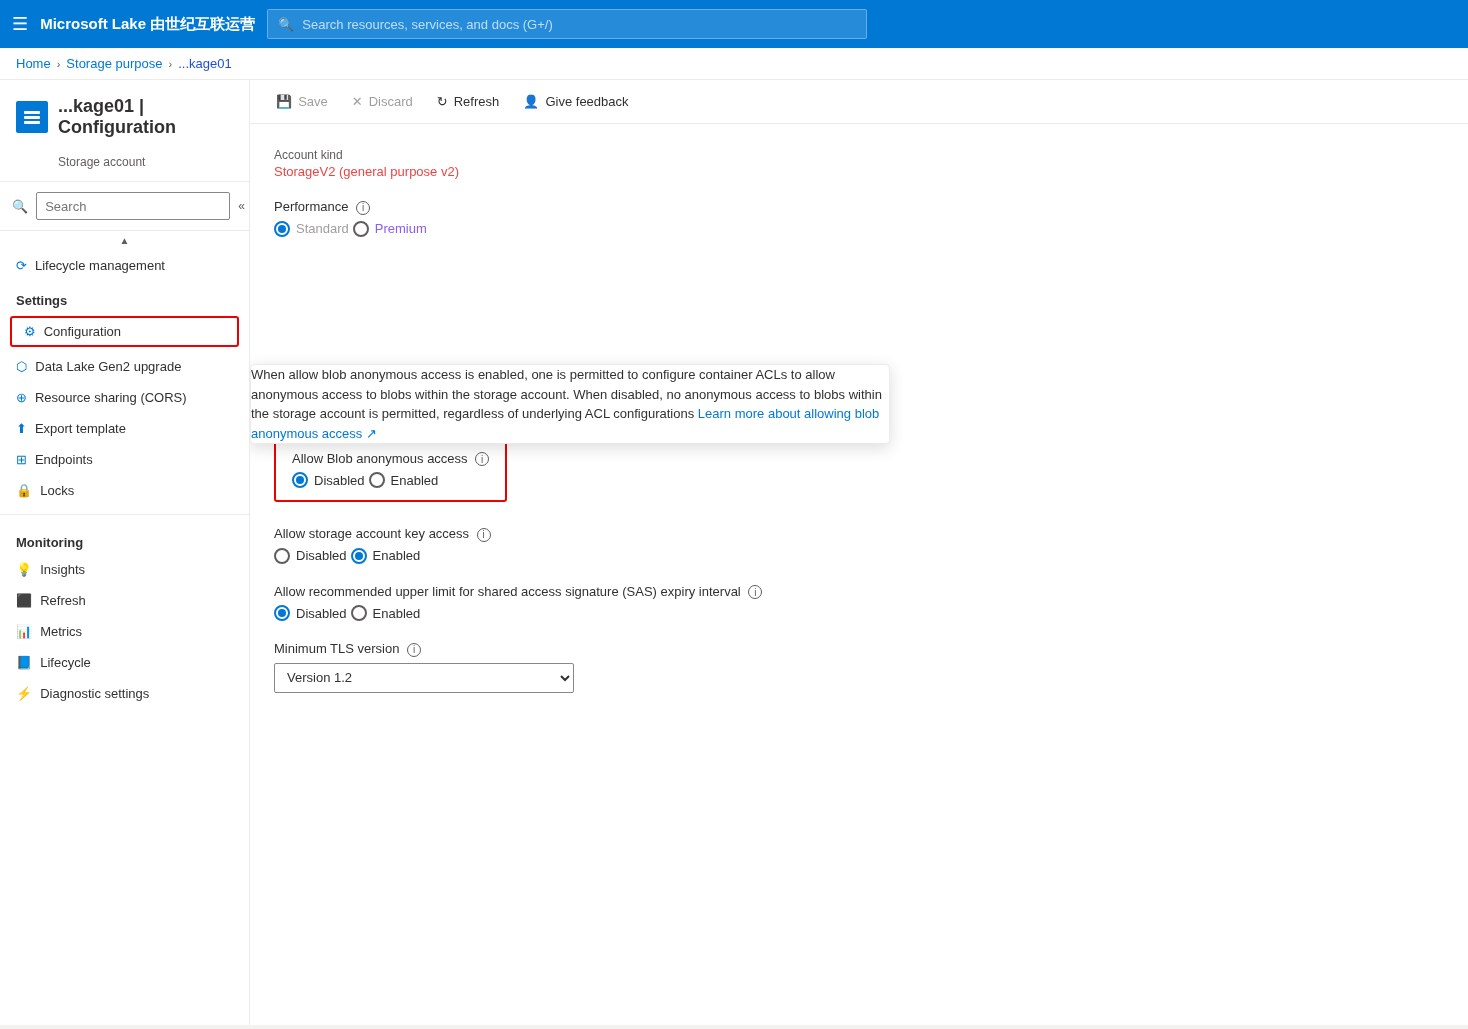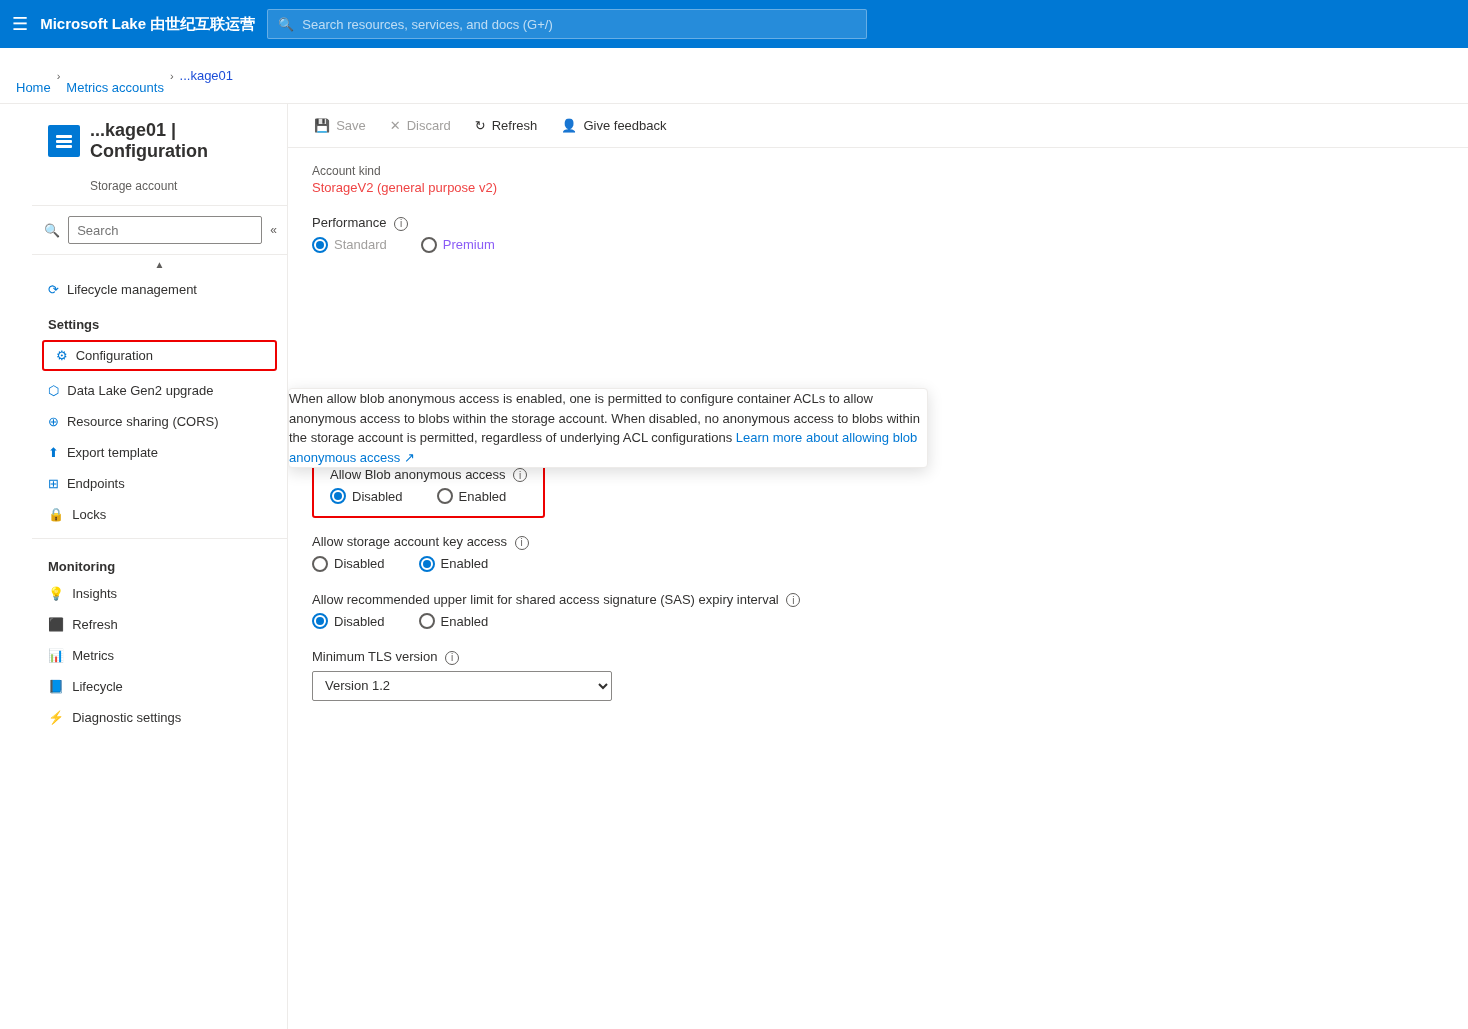--- a/index.html
+++ b/index.html
@@ -34,40 +34,39 @@
     
     .breadcrumb {
       background: white;
       padding: 8px 16px;
       display: flex;
       align-items: center;
       gap: 6px;
       font-size: 13px;
       border-bottom: 1px solid #edebe9;
     }
-    .breadcrumb a { color: #0078d4; text-decoration: none; margin-top: 24px; }
+    .breadcrumb a { color: #0078d4; text-decoration: none; }
     .breadcrumb .sep { color: #605e5c; font-size: 11px; }
 
     
     .main-layout {
       display: flex;
       height: calc(1029px - 48px - 36px);
       overflow: hidden;
     }
 
     
     .sidebar {
-      width: 288px;
+      width: 250px;
       background: white;
       border-right: 1px solid #edebe9;
       display: flex;
       flex-direction: column;
       overflow-y: auto;
       flex-shrink: 0;
-      padding-left: 32px;
     }
 
     
     .resource-header {
       padding: 16px 16px 12px;
       border-bottom: 1px solid #edebe9;
     }
     .resource-title-row {
       display: flex;
       align-items: center;
@@ -188,25 +187,25 @@
 
     
     .content-scroll {
       flex: 1;
       overflow-y: auto;
       padding: 16px 24px;
       position: relative;
     }
 
     
-    .form-section { margin-bottom: 20px; }
+    .form-section { margin-bottom: 20px; margin-top: 8px; }
     .form-label { font-size: 12px; color: #605e5c; margin-bottom: 2px; }
     .form-value { font-size: 13px; color: #ef4444; }
 
-    .radio-group { display: flex; gap: 34px; align-items: flex-end; margin-top: 6px; }
+    .radio-group { display: flex; gap: 4px; align-items: flex-end; margin-top: 6px; }
     .radio-option { display: flex; align-items: center; gap: 6px; cursor: pointer; }
     .radio-circle {
       width: 16px; height: 16px; border-radius: 50%;
       border: 2px solid #0078d4;
       display: flex; align-items: center; justify-content: center;
     }
     .radio-circle.checked::after {
       content: '';
       width: 8px; height: 8px;
       background: #0078d4;
@@ -277,21 +276,21 @@
   <span class="brand">Microsoft Lake 由世纪互联运营</span>
   <div class="search-bar">
     <span>🔍</span>
     <span style="color:rgba(255,255,255,0.7)">Search resources, services, and docs (G+/)</span>
   </div>
 </div>
 
 <div class="breadcrumb">
   <a href="#">Home</a>
   <span class="sep">›</span>
-  <a href="#">Metrics accounts</a>
+  <a href="#">Storage purpose</a>
   <span class="sep">›</span>
   <span style="color:#1d4ed8;">...kage01</span>
 </div>
 
 <div class="main-layout">
 
   <div class="sidebar">
 
     <div class="resource-header">
       <div class="resource-title-row">

